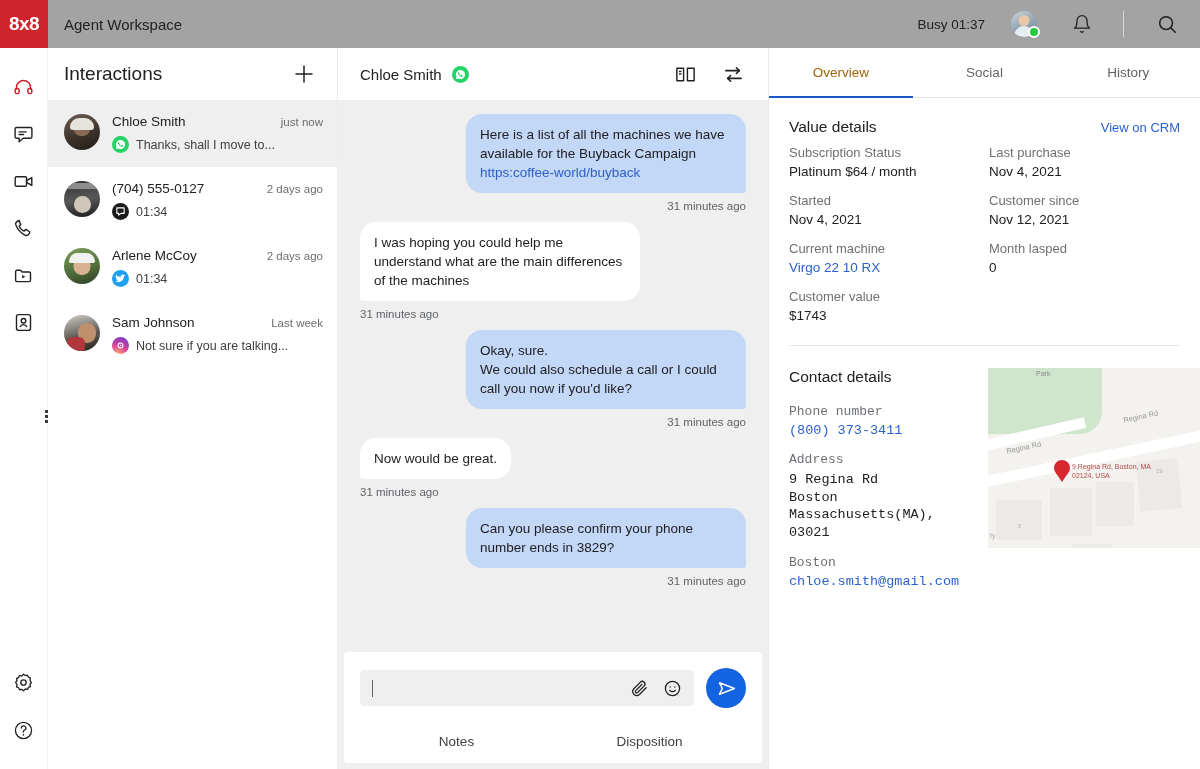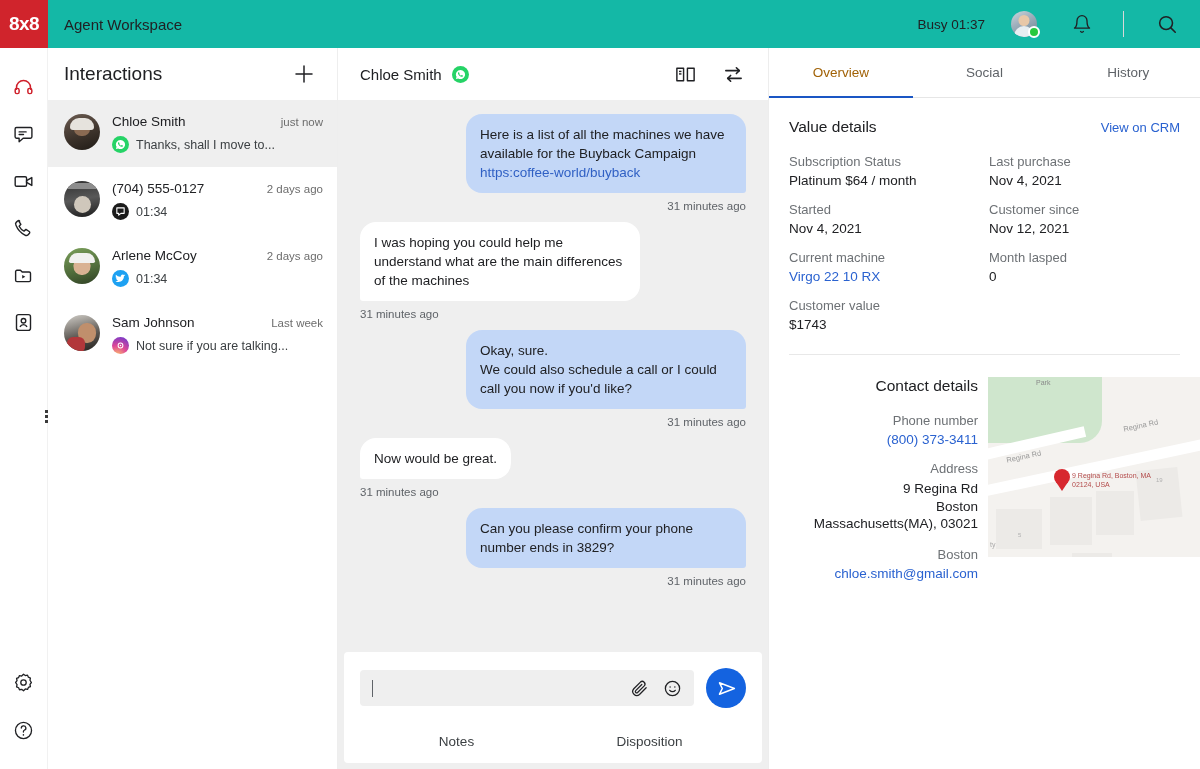--- a/index.html
+++ b/index.html
@@ -6,21 +6,21 @@
   html, body {
     width: 1200px; height: 769px;
     font-family: "Liberation Sans", sans-serif;
     background: #ffffff;
     overflow: hidden;
     color: #202124;
   }
   .app { position: relative; width: 1200px; height: 769px; display: flex; flex-direction: column; }
 
   
-  .topbar { height: 48px; display: flex; align-items: center; background: #14b8a6; flex: 0 0 48px; }
+  .topbar { height: 48px; display: flex; align-items: center; background: #a3a3a3; flex: 0 0 48px; }
   .logo {
     width: 48px; height: 48px; background: #d0242c; color: #fff;
     display: flex; align-items: center; justify-content: center;
     font-weight: 700; font-size: 19px; letter-spacing: -0.5px;
   }
   .app-title { margin-left: 16px; font-size: 15px; color: #202124; }
   .topbar-right { margin-left: auto; display: flex; align-items: center; height: 48px; padding-right: 18px; gap: 12px; }
   .busy-text { font-size: 13.5px; color: #202124; margin-right: 14px; }
   .avatar-wrap { position: relative; width: 26px; height: 26px; margin-right: 18px; }
   .avatar-img {
@@ -162,33 +162,33 @@
   .tabs { display: flex; height: 50px; flex: 0 0 50px; border-bottom: 1px solid #e6e6e6; }
   .tab {
     flex: 1 1 33.333%; display: flex; align-items: center; justify-content: center;
     font-size: 13.5px; color: #5f6368; cursor: pointer; position: relative;
   }
   .tab.active { color: #a16207; }
   .tab.active::after {
     content: ""; position: absolute; left: 0; right: 0; bottom: -1px; height: 2px; background: #1a56c4;
   }
   .panel-section { padding: 20px 20px 0 20px; }
-  .section-head { display: flex; align-items: baseline; margin-bottom: 18px; }
+  .section-head { display: flex; align-items: baseline; margin-bottom: 9px; }
   .section-title { font-size: 15.5px; color: #202124; }
   .link { color: #2a62d0; font-size: 13px; text-decoration: none; cursor: pointer; }
   .section-head .link { margin-left: auto; }
   .kv-grid { display: grid; grid-template-columns: 200px 1fr; row-gap: 14px; }
   .kv-label { font-size: 13px; color: #6d7175; margin-bottom: 4px; }
   .kv-value { font-size: 13.5px; color: #202124; }
   .kv-value.link-val { color: #2a62d0; }
   .hr { height: 1px; background: #e8e8e8; margin: 22px 0 0 0; }
   .contact-wrap { display: flex; padding: 22px 0 0 0; }
-  .contact-left { flex: 1 1 auto; padding-left: 20px; text-align: right; }
+  .contact-left { flex: 1 1 auto; padding-left: 20px; }
   .contact-title { font-size: 15.5px; color: #202124; margin-bottom: 18px; }
-  .contact-block { margin-bottom: 14px; }
+  .contact-block { margin-bottom: 14px; font-family: Liberation Mono, monospace; }
   .addr-line { font-size: 13.5px; color: #202124; line-height: 17.5px; }
   .map {
     width: 212px; height: 180px; flex: 0 0 212px; margin-left: 10px; position: relative;
     background: #f4f2ef; overflow: hidden;
   }
   .map-park { position:absolute; left:-4px; top:-4px; width:118px; height:70px; background:#cfe6cd; border-radius: 0 0 22px 0;}
   .map-park-label { position:absolute; left:48px; top:2px; font-size:7px; color:#8a8a8a; }
   .map-road {
     position: absolute; background: #ffffff; height: 11px; transform-origin: left center;
   }

